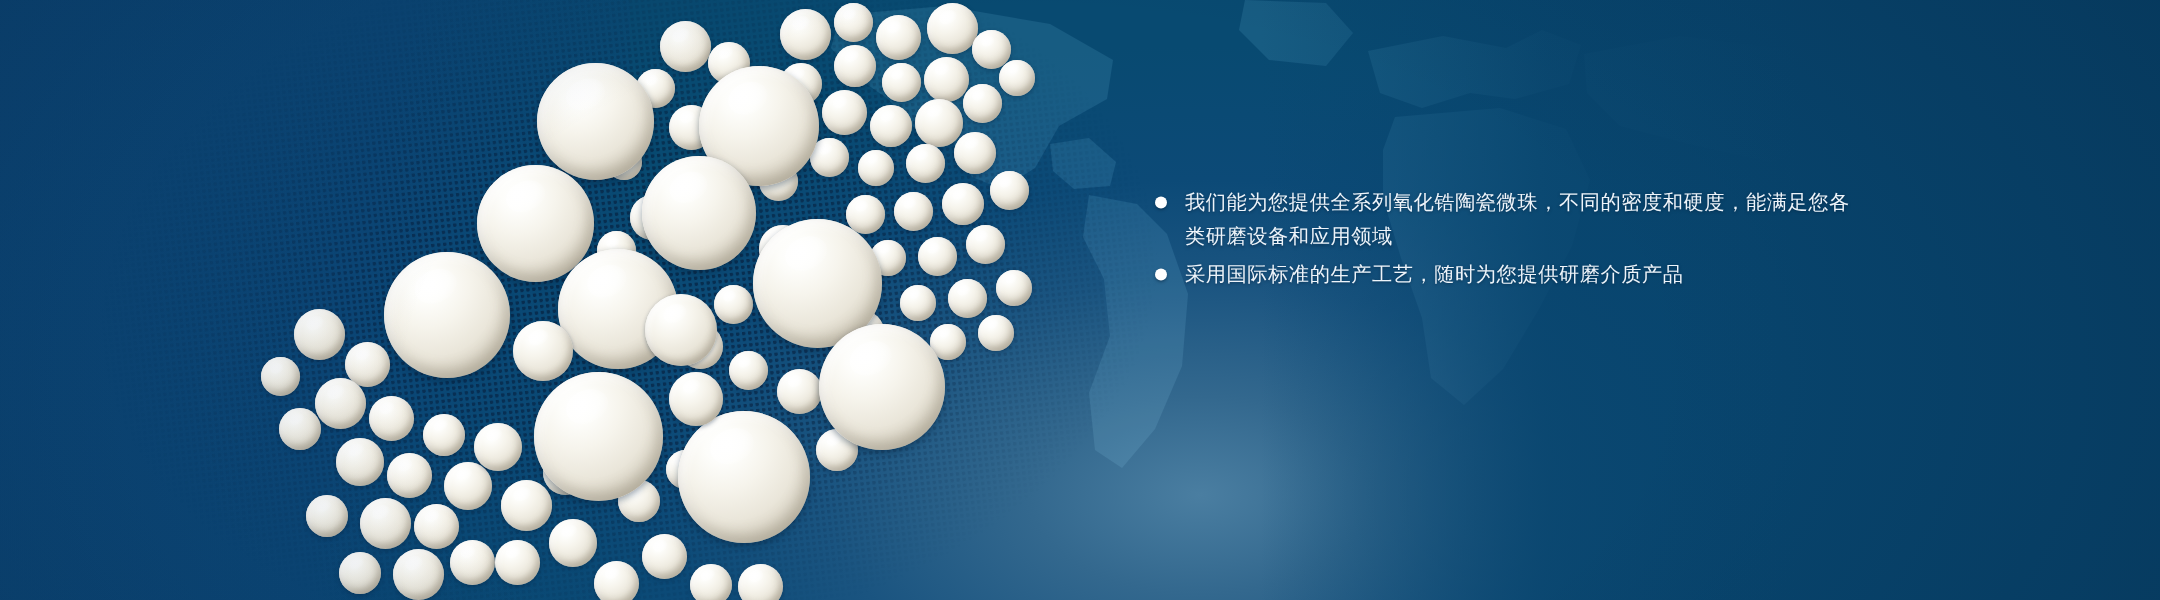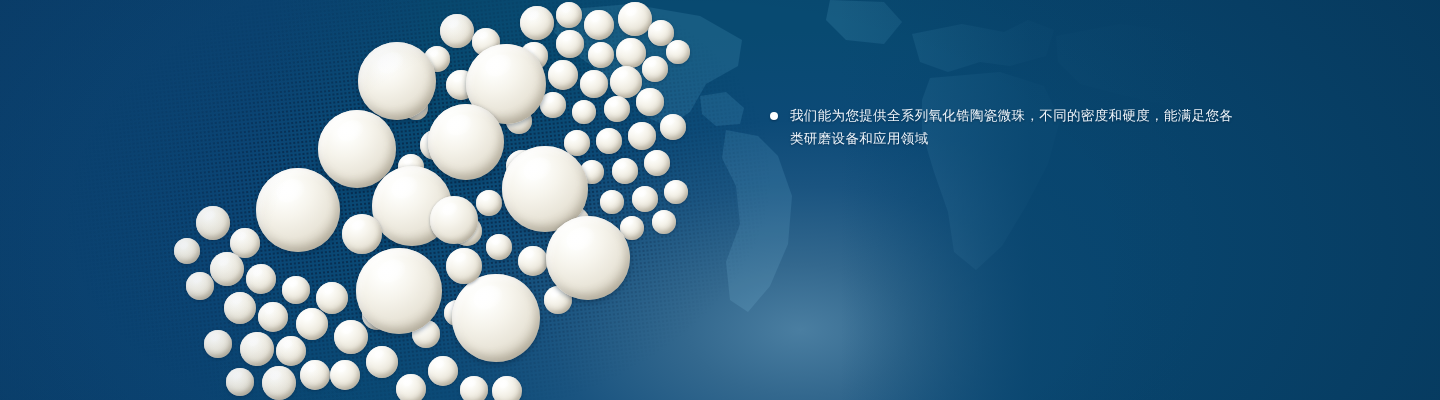--- a/index.html
+++ b/index.html
@@ -94,20 +94,21 @@
   .headline{
     font-size:30px;
     line-height:40px;
     color:#ffffff;
     font-weight:400;
     letter-spacing:1.5px;
     text-shadow:0 1px 3px rgba(2,26,50,0.55);
     white-space:nowrap;
   }
   .bullets{
+    margin-top:19px;
     list-style:none;
   }
   .bullet{
     position:relative;
     padding-left:26px;
     color:#eef4fa;
     font-size:13.5px;
     line-height:23px;
     letter-spacing:0.35px;
     text-shadow:0 1px 2px rgba(2,26,50,0.5);
@@ -261,16 +262,20 @@
   <div class="bg-right-wash"></div>
   <div class="bg-vignette"></div>
 
   <div class="copy">
 
     <ul class="bullets">
       <li class="bullet">
         <span class="dot"></span>
         <span>我们能为您提供全系列氧化锆陶瓷微珠，不同的密度和硬度，能满足您各类研磨设备和应用领域</span>
       </li>
+      <li class="bullet">
+        <span class="dot"></span>
+        <span>采用国际标准的生产工艺，随时为您提供研磨介质产品</span>
+      </li>
     </ul>
   </div>
 
 </div>
 
 </body></html>

